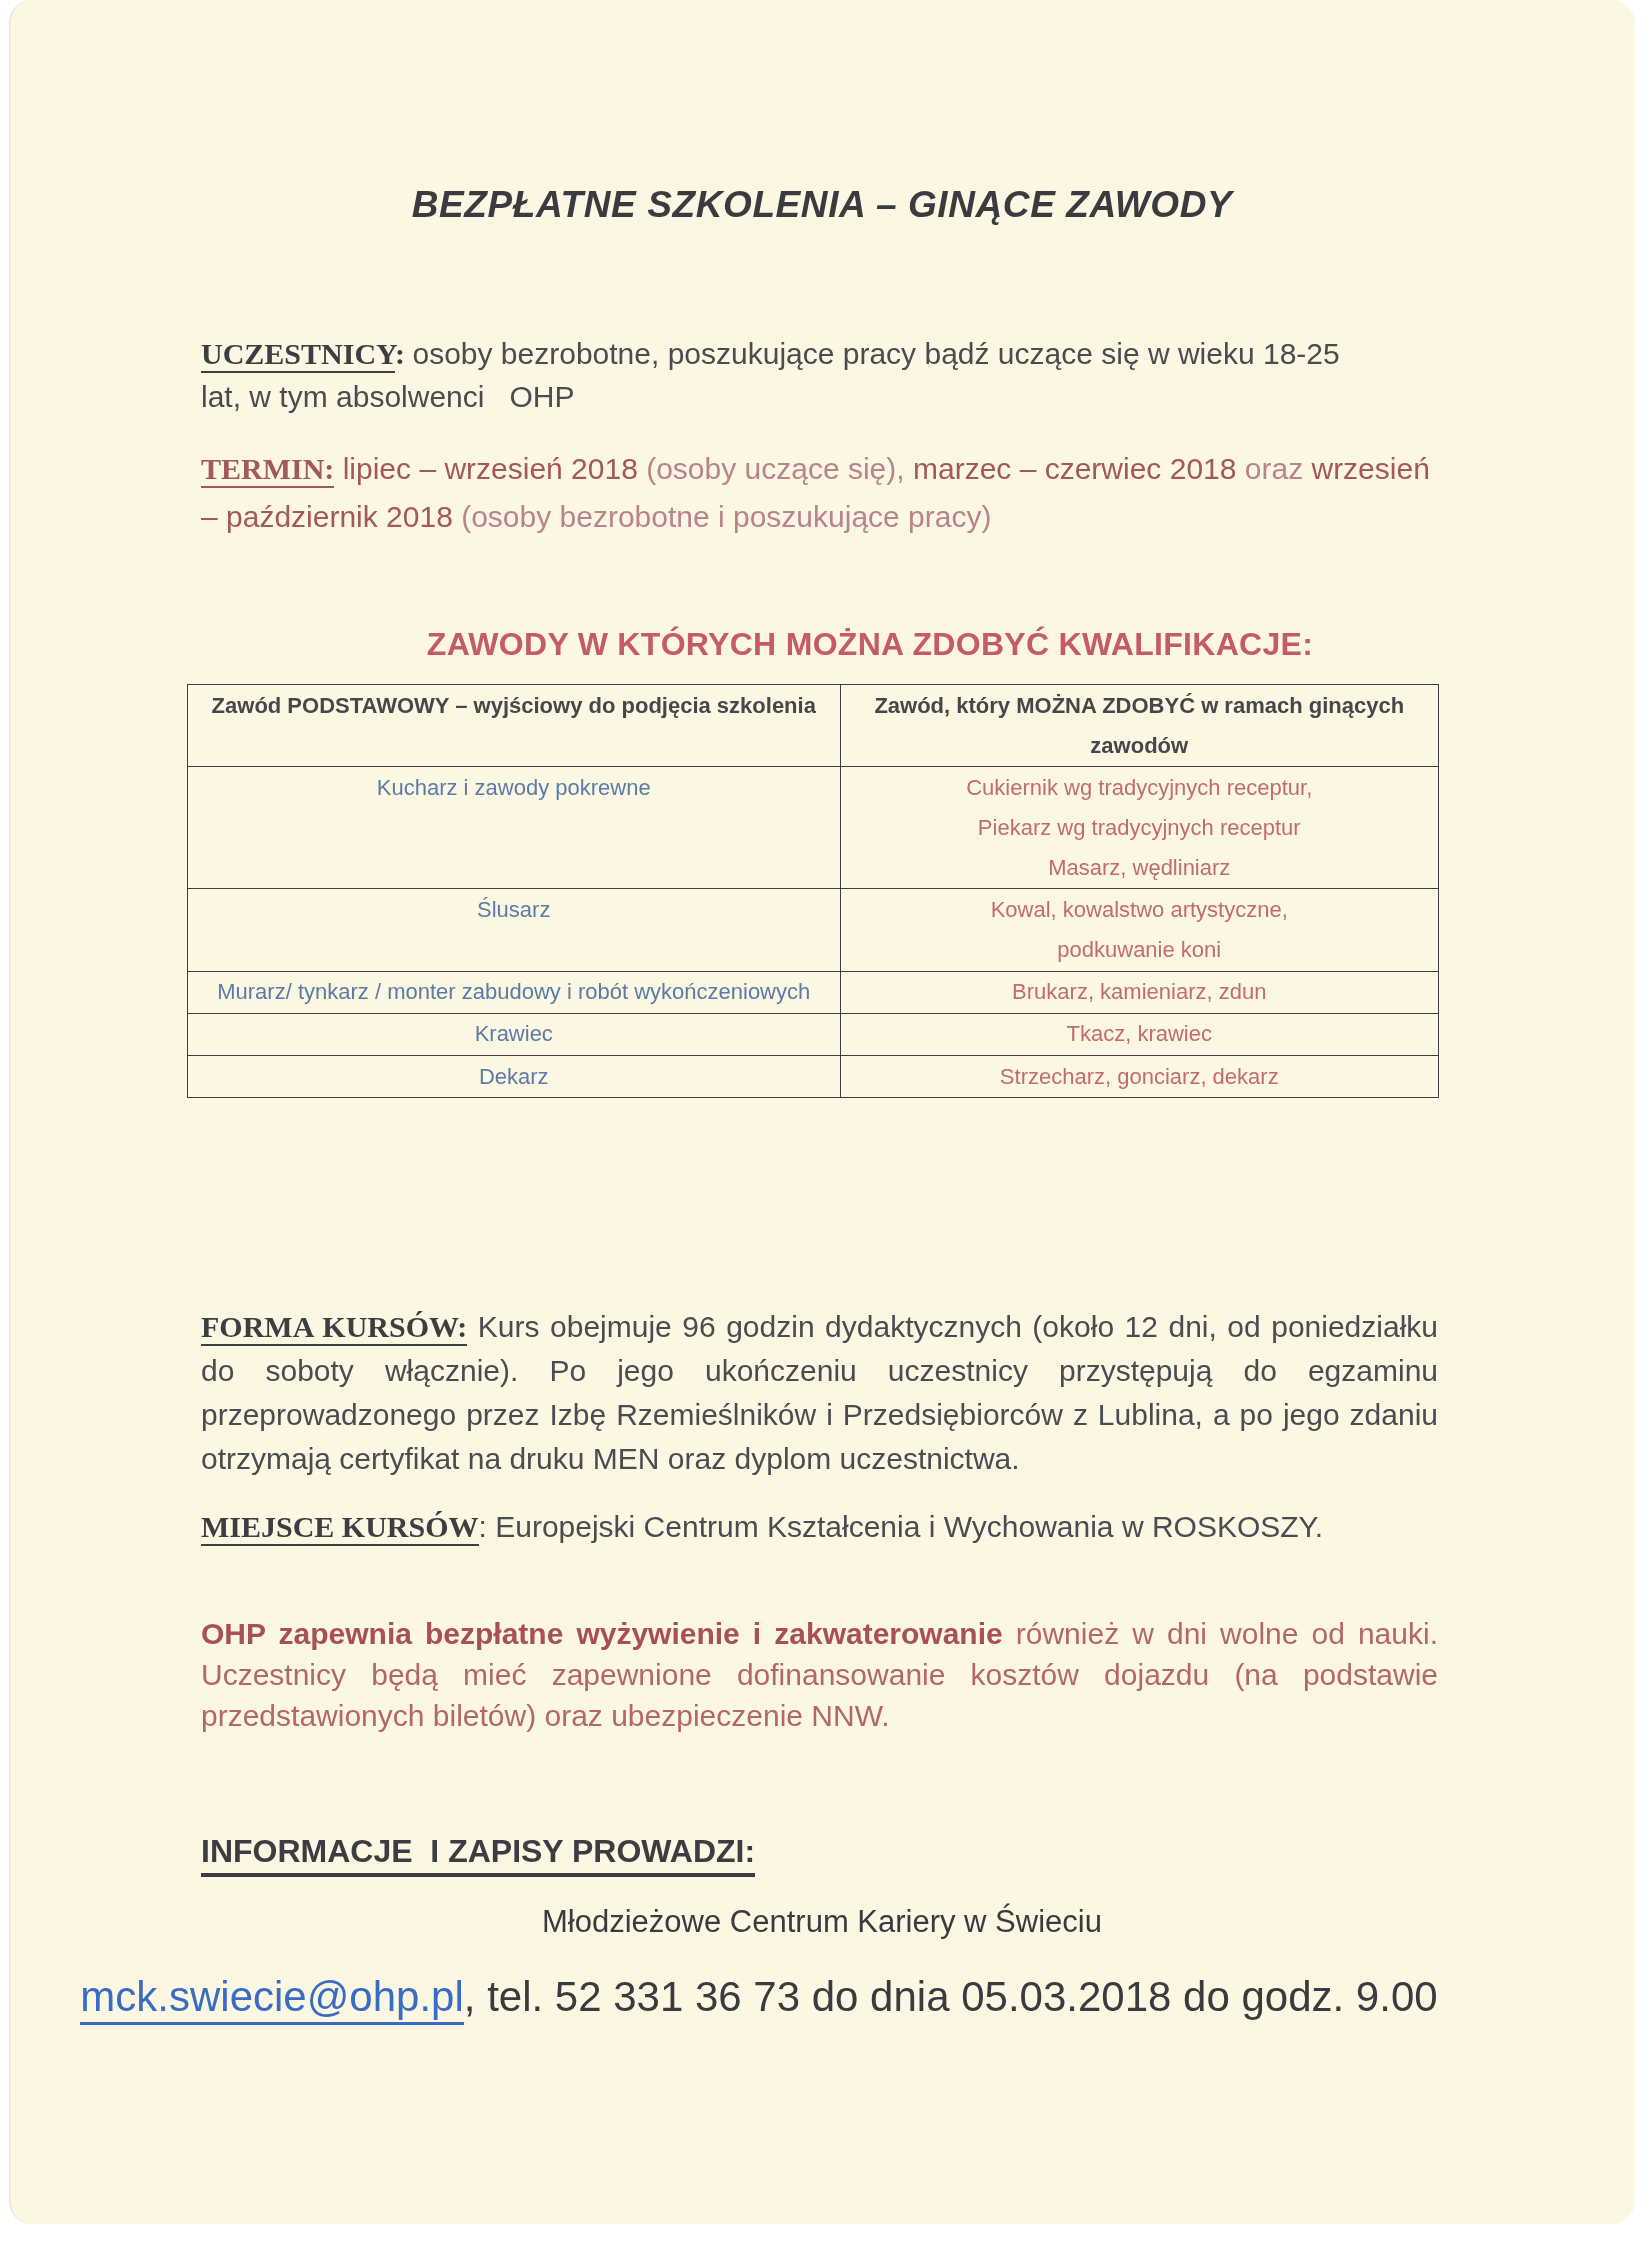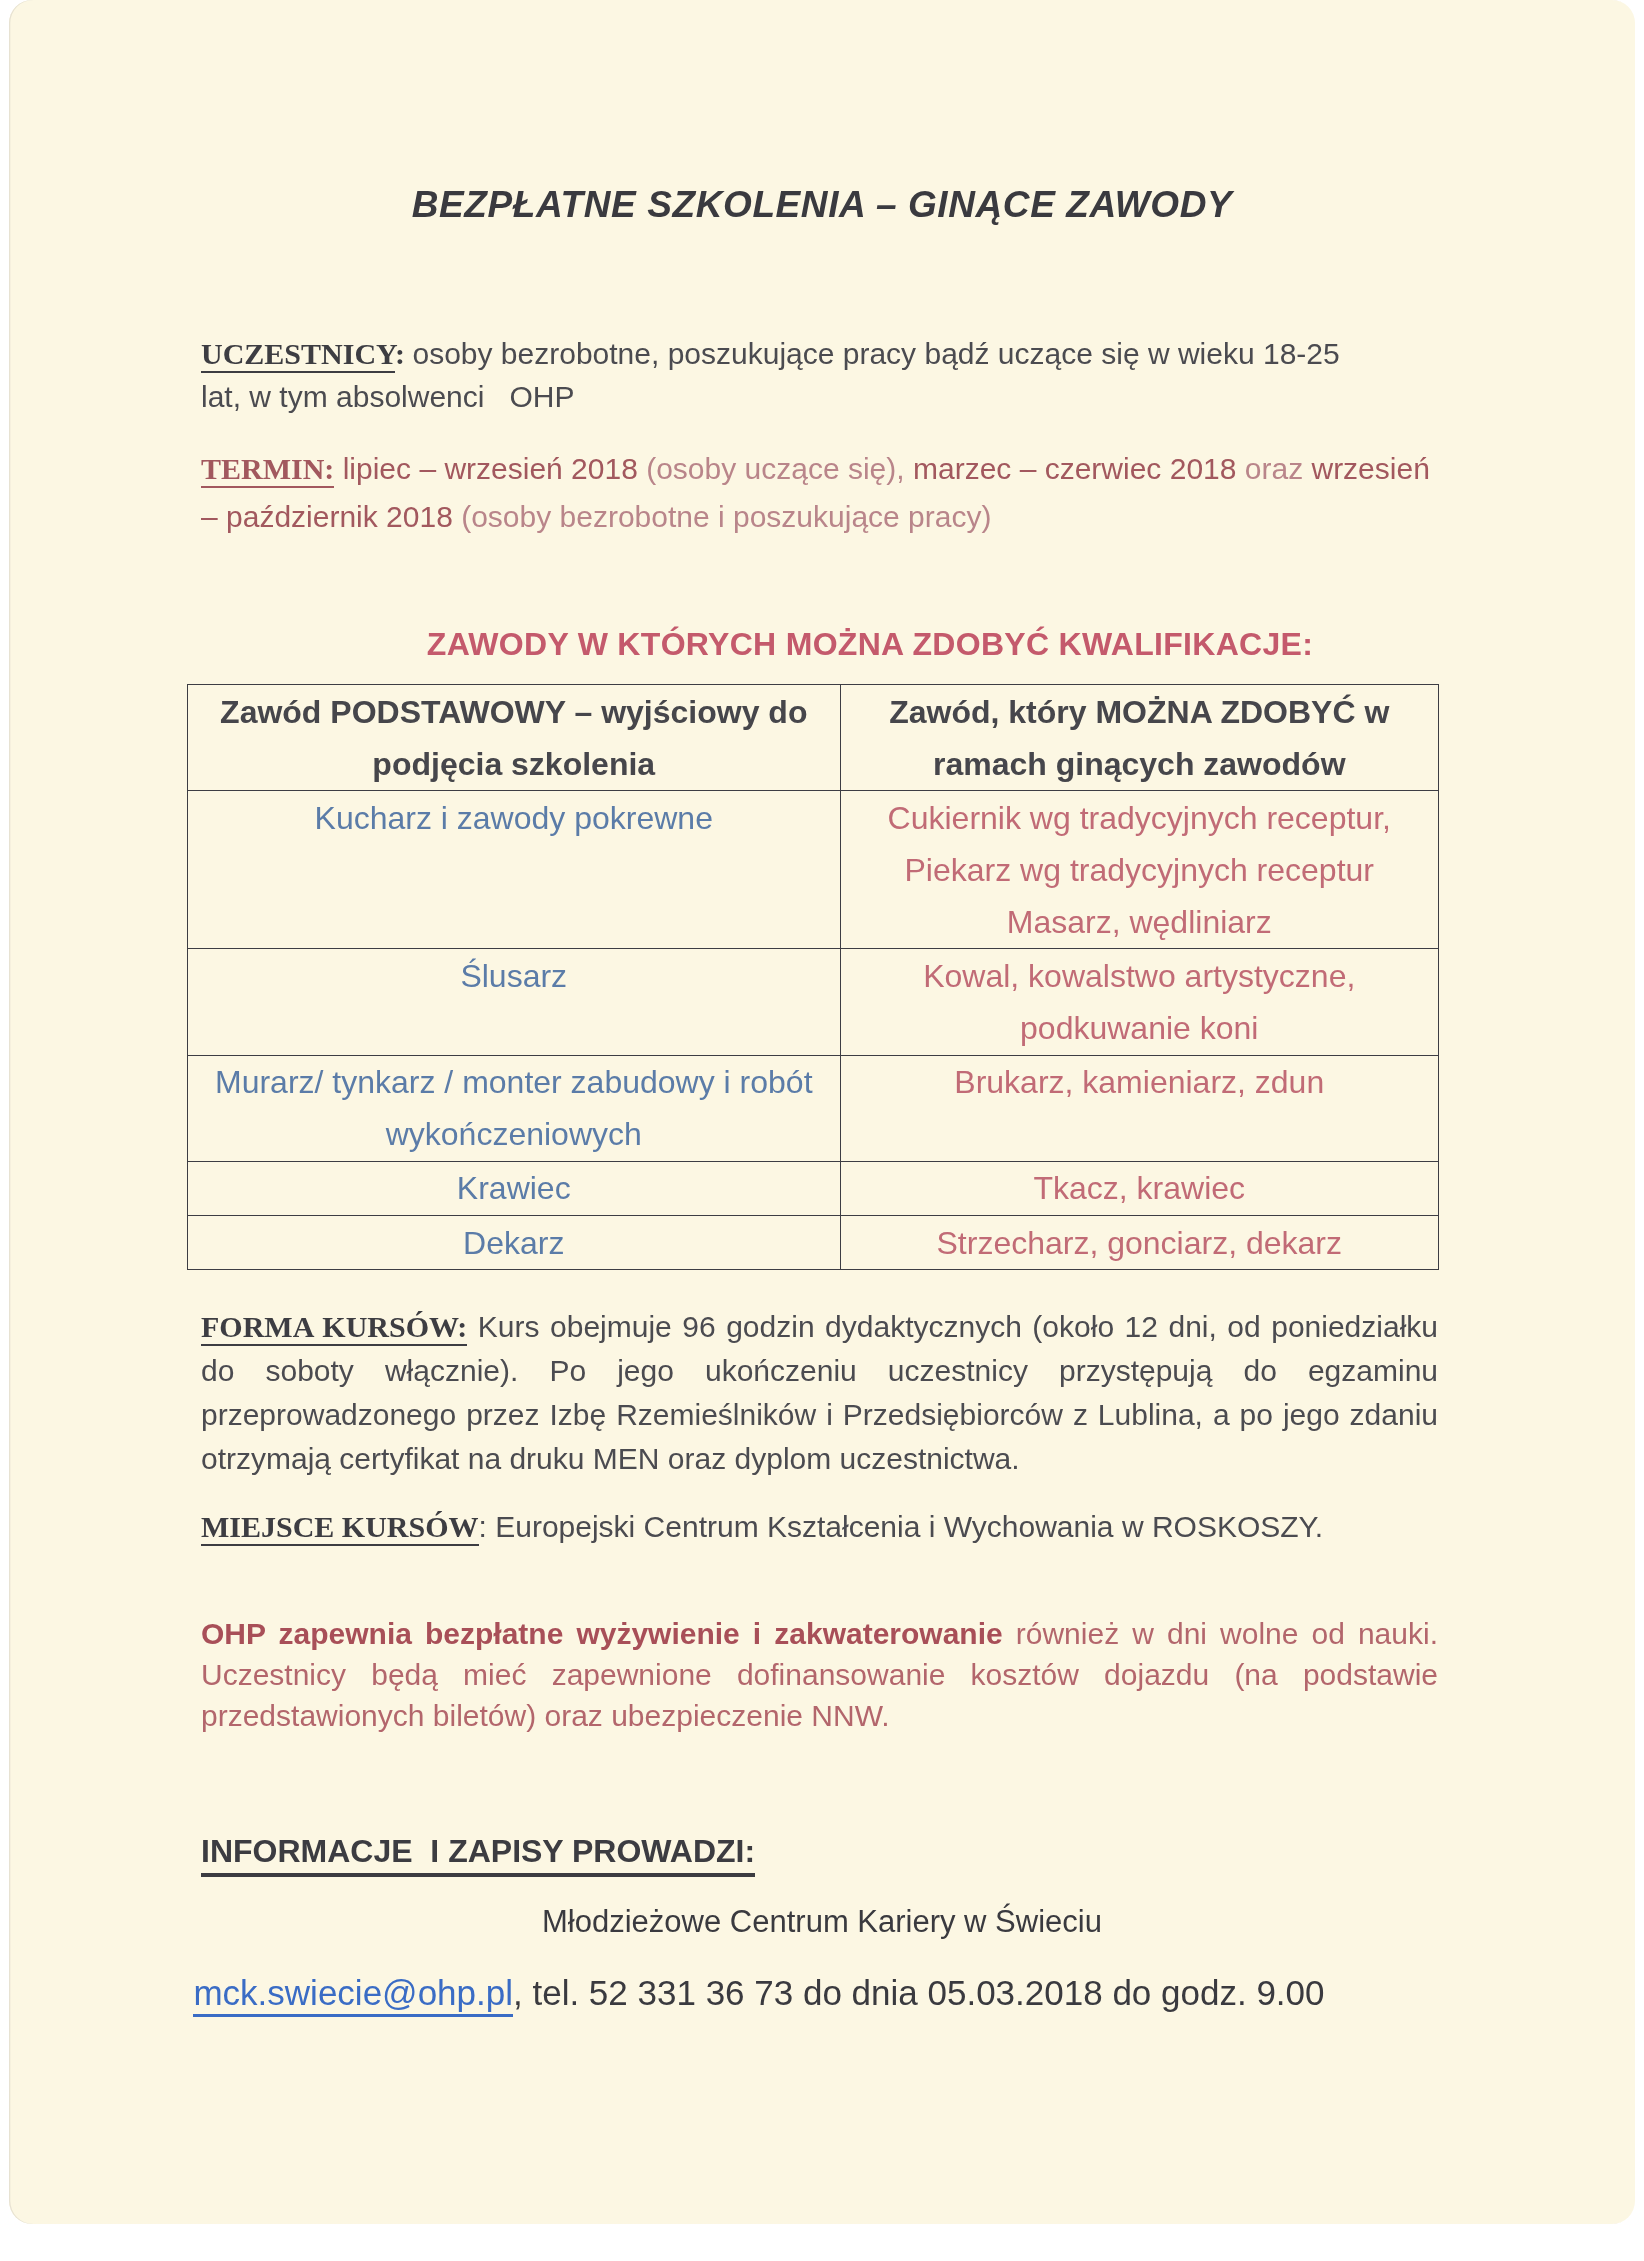--- a/index.html
+++ b/index.html
@@ -35,42 +35,42 @@
 
   .zawody-heading{
     left:0;top:626px;width:100%;text-align:center;
     font-size:32px;font-weight:700;color:#c45a6c;letter-spacing:0.3px;padding-left:48px;
   }
 
   
   table.jobs{
     left:178px;top:684px;position:absolute;width:1252px;
     border-collapse:collapse;table-layout:fixed;
-    font-size:32px;line-height:52px;
+    font-size:22px;line-height:40px;
   }
   table.jobs th,table.jobs td{
     border:1.9px solid #3d3d44;padding:0.6px 13px;vertical-align:top;text-align:center;
   }
   table.jobs th{font-weight:700;color:#46464b;}
   td.c-base{color:#5b7ca8;}
   td.c-target{color:#c16b76;white-space:pre-line;}
 
   .forma{left:192px;top:1305px;width:1237px;text-align:justify;line-height:44px;}
   .miejsce{left:192px;top:1505px;width:1263px;}
 
   .ohp{left:192px;top:1613px;width:1237px;text-align:justify;line-height:41px;color:#b3666c;}
   .ohp b{color:#a84f58;font-weight:700;}
 
   .informacje{
     left:192px;top:1833px;font-size:32px;font-weight:700;color:#3c3c41;
   }
   .informacje span{border-bottom:4.5px solid #3c3c41;padding-bottom:3.9px;}
 
   .org-line{left:0;top:1904px;width:1626px;text-align:center;font-size:31px;color:#3a3a3f;}
-  .contact-line{left:0;top:1973px;width:1500px;text-align:center;font-size:35px;color:#3a3a3f;}
+  .contact-line{left:0;top:1973px;width:1500px;text-align:center;font-size:42px;color:#3a3a3f;}
   .email{color:#3a6cc5;border-bottom:3.2px solid #3a6cc5;padding-bottom:1.9px;cursor:pointer;}
 </style>
 </head>
 <body>
 
 <div id="paper">
 
   <div class="abs doc-title">BEZPŁATNE SZKOLENIA – GINĄCE ZAWODY</div>
 
   <div class="abs para uczestnicy"><span class="lbl">UCZESTNICY</span><span class="lbl" style="border-bottom-color:transparent">: </span><span>osoby bezrobotne, poszukujące pracy bądź uczące się w wieku 18-25 lat, w tym absolwenci&nbsp;&nbsp;&nbsp;OHP</span></div>

